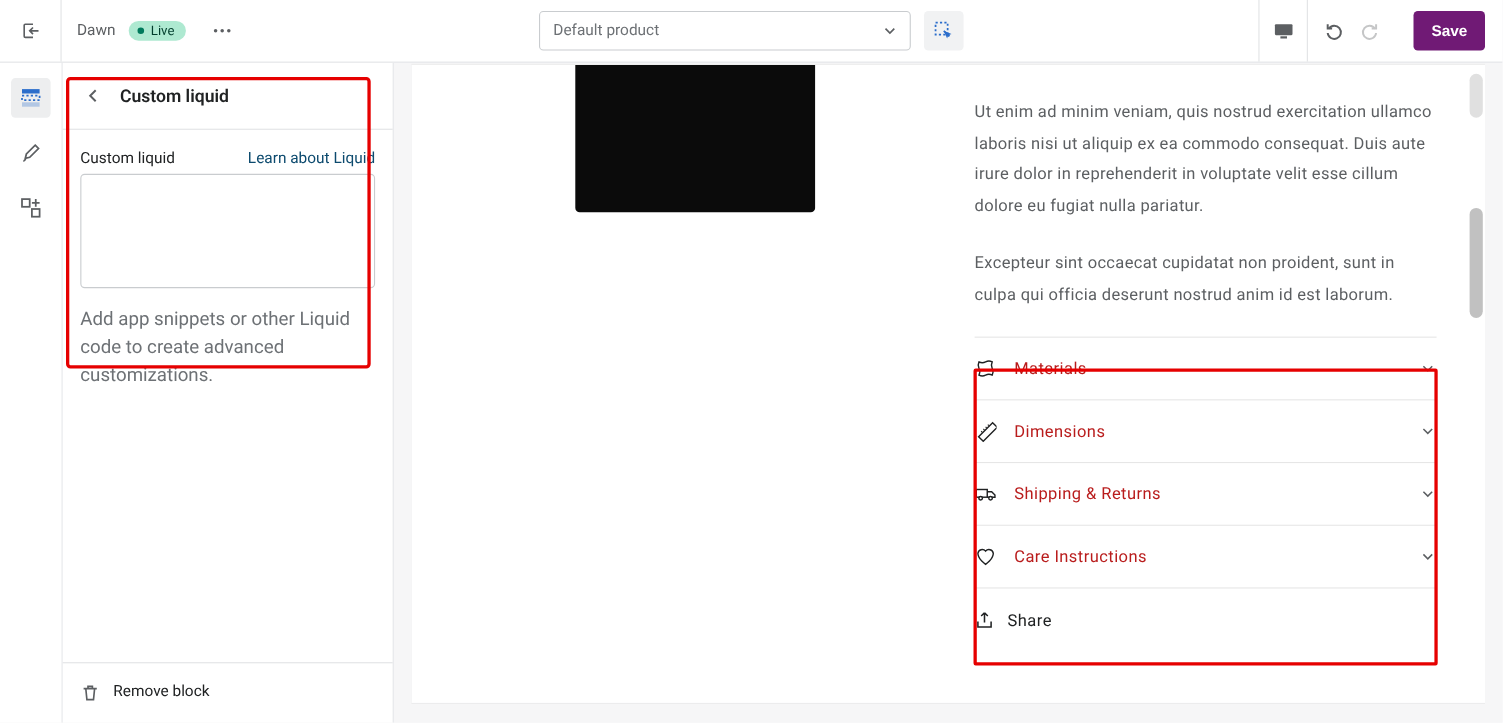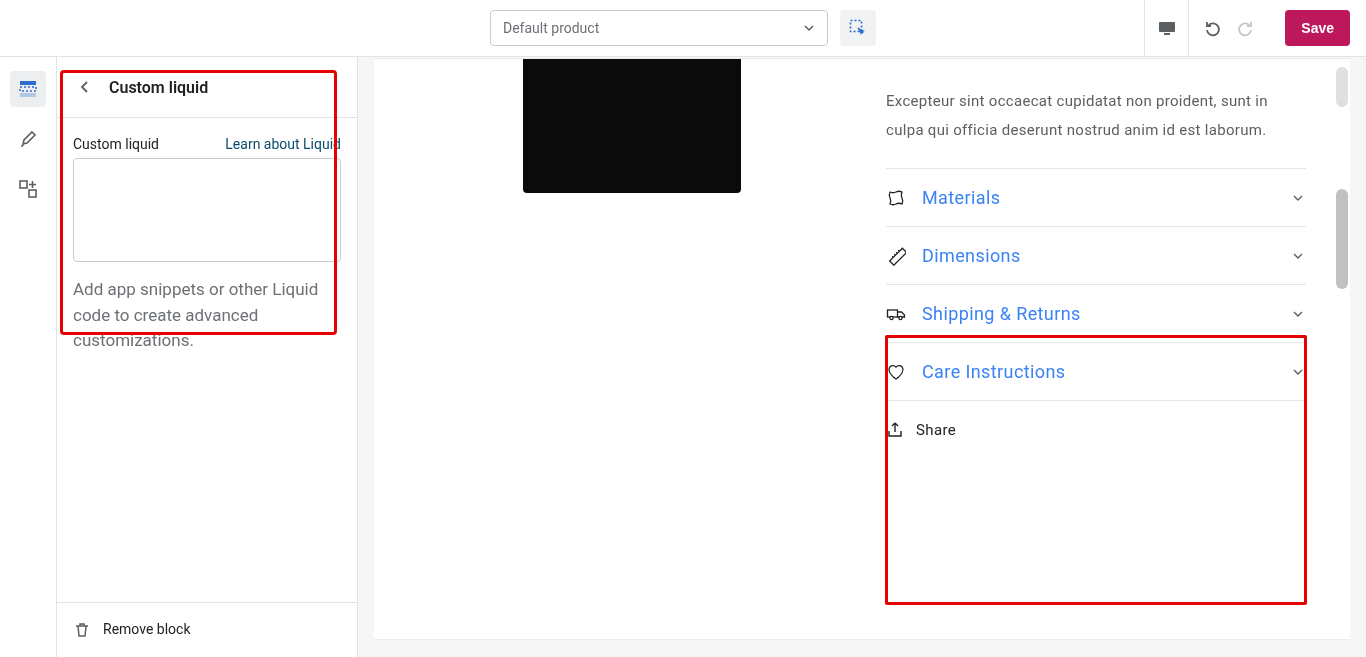--- a/index.html
+++ b/index.html
@@ -18,21 +18,21 @@
 .topbar-center { position: absolute; left: 50%; transform: translateX(-50%); display: flex; gap: 12px; }
 .template-select { width: 338px; height: 36px; background: #fff; border: 1px solid #c9cccf; border-radius: 4px; padding: 0 12px; display: flex; align-items: center; justify-content: space-between; cursor: pointer; f6f6f7; }
 .template-select span { color: #6d7175; font-size: 14px; }
 .inspector-toggle { width: 36px; height: 36px; display: flex; align-items: center; justify-content: center; border-radius: 4px; background: #f1f2f3; cursor: pointer; }
 
 .topbar-right { position: absolute; right: 0; display: flex; align-items: center; height: 100%; }
 .device-btn { width: 44px; height: 100%; display: flex; align-items: center; justify-content: center; cursor: pointer; border-left: 1px solid #e1e3e5; }
 .undo-redo { display: flex; align-items: center; height: 100%; border-left: 1px solid #e1e3e5; padding: 0 8px; }
 .undo-redo button { width: 32px; height: 36px; background: none; border: none; display: flex; align-items: center; justify-content: center; cursor: pointer; }
 .undo-redo button.disabled svg { opacity: 0.35; }
-.save-btn { margin: 0 16px; height: 36px; padding: 0 16px; background: #be185d; color: #fff; border: none; border-radius: 4px; font-weight: 600; font-size: 14px; cursor: pointer; }
+.save-btn { margin: 0 16px; height: 36px; padding: 0 16px; background: #701a75; color: #fff; border: none; border-radius: 4px; font-weight: 600; font-size: 14px; cursor: pointer; }
 
 
 .left-rail { position: absolute; top: 57px; left: 0; bottom: 0; width: 57px; background: #fff; border-right: 1px solid #e1e3e5; display: flex; flex-direction: column; align-items: center; padding-top: 14px; gap: 14px; }
 .rail-btn { width: 36px; height: 36px; display: flex; align-items: center; justify-content: center; border-radius: 4px; cursor: pointer; }
 .rail-btn.active { background: #edeeef; }
 
 
 .sidebar { position: absolute; top: 57px; left: 57px; bottom: 0; width: 301px; background: #fff; border-right: 1px solid #e1e3e5; display: flex; flex-direction: column; }
 .sidebar-header { display: flex; align-items: center; gap: 12px; padding: 18px 16px; border-bottom: 1px solid #e1e3e5; }
 .back-btn { width: 24px; height: 24px; display: flex; align-items: center; justify-content: center; cursor: pointer; }
@@ -64,32 +64,51 @@
 .tee { width: 218px; height: 134px; background: #0b0b0b; border-bottom-left-radius: 4px; border-bottom-right-radius: 4px; }
 
 .product-info { flex: 1; padding-top: 28px; }
 .desc { color: #5c5f62; font-size: 15px; line-height: 1.9; letter-spacing: 0.3px; }
 .desc p { margin-bottom: 24px; }
 
 .accordion { margin-top: 16px; }
 .acc-row { border-top: 1px solid #e6e6e6; padding: 18px 0; display: flex; align-items: center; gap: 16px; cursor: pointer; }
 .acc-row:last-child { border-bottom: 1px solid transparent; }
 .acc-icon { width: 20px; height: 20px; display: flex; align-items: center; justify-content: center; flex-shrink: 0; }
-.acc-label { flex: 1; font-size: 18px; color: #3b82f6; letter-spacing: 0.4px; }
+.acc-label { flex: 1; font-size: 15px; color: #b91c1c; letter-spacing: 0.4px; }
 .chev { width: 16px; height: 16px; display: flex; align-items: center; justify-content: center; }
 .share-row { padding: 20px 0 8px 0; display: flex; align-items: center; gap: 12px; cursor: pointer; font-size: 15px; color: #202223; letter-spacing: 0.4px; border-top: 1px solid #e6e6e6;}
 
 .highlight-box-preview { position: absolute; left: 885px; top: 335px; width: 422px; height: 270px; border: 3px solid #e60000; border-radius: 2px; pointer-events: none; z-index: 20; }
 
 svg { display: block; }
 </style>
 </head>
 <body>
 
 <div class="topbar">
+  <div class="topbar-left">
+    <div class="exit-btn">
+      <svg width="20" height="20" viewBox="0 0 20 20" fill="none">
+          <path d="M12 4H5a1 1 0 0 0-1 1v10a1 1 0 0 0 1 1h7" stroke="#5c5f62" stroke-width="1.5"></path>
+          <path d="M9 10h8M14 7l3 3-3 3" stroke="#5c5f62" stroke-width="1.5" fill="none" transform="rotate(180 13 10)"></path>
+        </svg>
+    </div>
+    <div class="theme-info">
+      <span class="theme-name">Dawn</span>
+      <span class="live-badge">Live</span>
+    </div>
+    <div class="more-btn">
+      <svg width="18" height="18" viewBox="0 0 18 18">
+          <circle cx="3" cy="9" r="1.6" fill="#5c5f62"></circle>
+          <circle cx="9" cy="9" r="1.6" fill="#5c5f62"></circle>
+          <circle cx="15" cy="9" r="1.6" fill="#5c5f62"></circle>
+        </svg>
+    </div>
+  </div>
 
   <div class="topbar-center">
     <div class="template-select">
       <span>Default product</span>
       <svg width="12" height="12" viewBox="0 0 12 12">
           <path d="M2 4l4 4 4-4" stroke="#5c5f62" stroke-width="1.5" fill="none"></path>
         </svg>
     </div>
     <div class="inspector-toggle">
       <svg width="20" height="20" viewBox="0 0 20 20" fill="none">
@@ -181,20 +200,21 @@
   <div class="preview-scroll">
     <div class="preview-canvas">
       <div class="product-layout">
         <div class="product-media">
           <div class="product-img">
             <div class="tee"></div>
           </div>
         </div>
         <div class="product-info">
           <div class="desc">
+            <p>Ut enim ad minim veniam, quis nostrud exercitation ullamco laboris nisi ut aliquip ex ea commodo consequat. Duis aute irure dolor in reprehenderit in voluptate velit esse cillum dolore eu fugiat nulla pariatur.</p>
             <p>Excepteur sint occaecat cupidatat non proident, sunt in culpa qui officia deserunt nostrud anim id est laborum.</p>
           </div>
           <div class="accordion">
 
             <div class="acc-row">
               <span class="acc-icon">
                   <svg width="20" height="20" viewBox="0 0 20 20" fill="none">
                     <path d="M4 4c2 1 4 1 6 0s4-1 6 0c-1 2-1 4 0 6s1 4 0 6c-2-1-4-1-6 0s-4 1-6 0c1-2 1-4 0-6s-1-4 0-6z" stroke="#202223" stroke-width="1.3"></path>
                   </svg>
                 </span>

